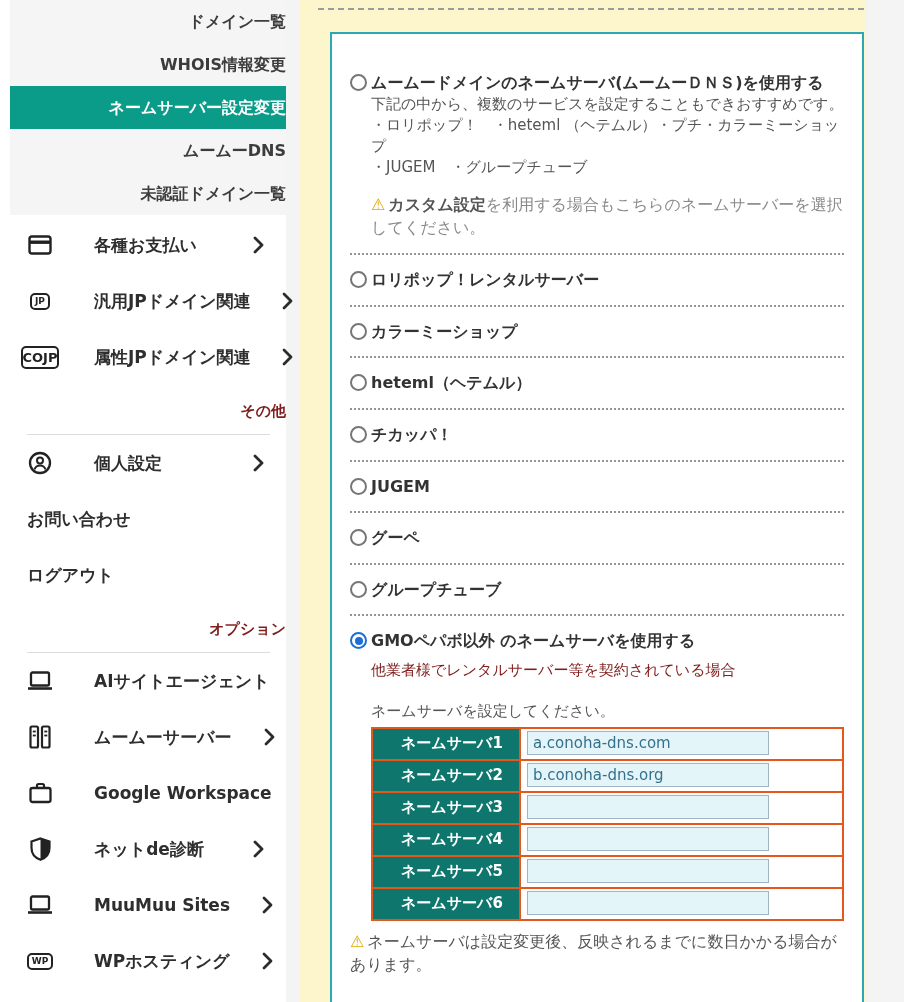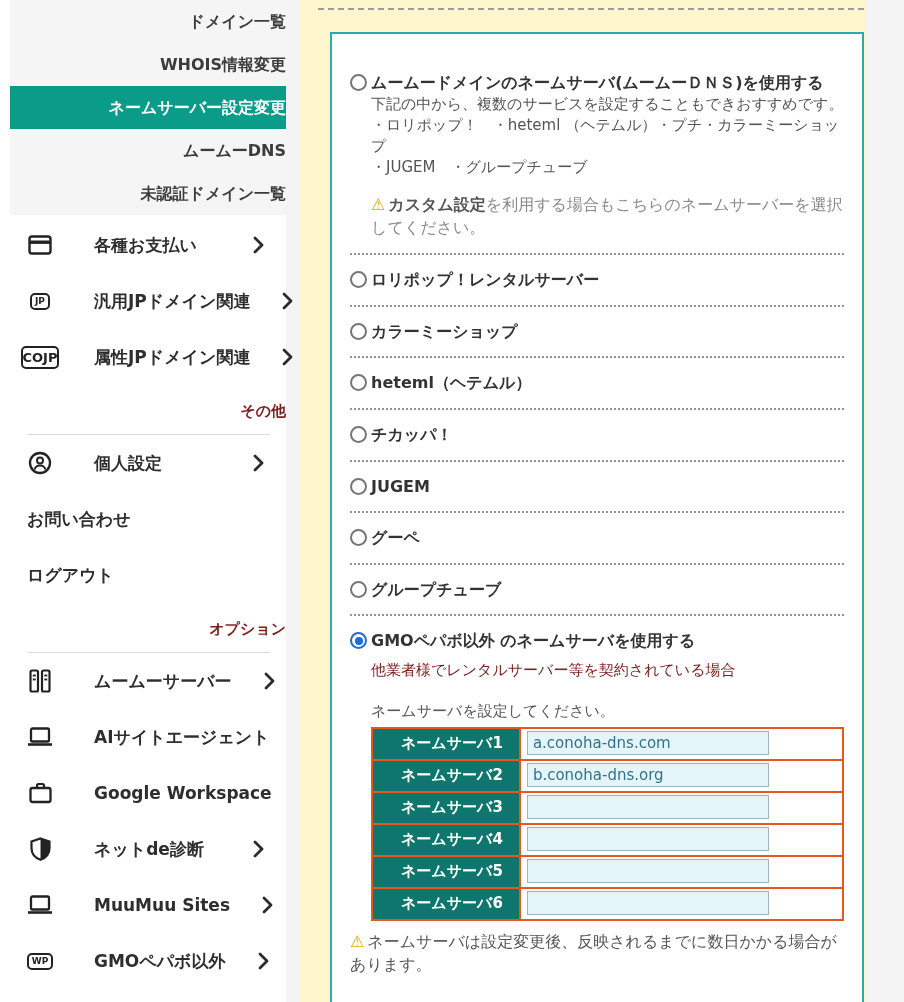--- a/index.html
+++ b/index.html
@@ -154,102 +154,102 @@
 
   <div class="nav-item">
     <span class="nav-label noicon">ログアウト</span>
   </div>
 
   <div class="nav-heading">オプション</div>
   <div class="nav-divider"></div>
 
   <div class="nav-item">
     <span class="nav-icon">
+      <svg class="ic" width="26" height="20" viewBox="0 0 26 20">
+          <rect x="4" y="1.5" width="18" height="13" rx="1.5" fill="none" stroke="#222" stroke-width="2.3"></rect>
+          <line x1="1" y1="17.5" x2="25" y2="17.5" stroke="#222" stroke-width="2.6"></line>
+        </svg>
+    </span>
+    <span class="nav-label">AIサイトエージェント</span>
+    <span class="nav-chevron">
+      <svg class="ic" width="11" height="18" viewBox="0 0 11 18">
+          <path d="M2 2 L9 9 L2 16" fill="none" stroke="#2b2b2b" stroke-width="2.8" stroke-linecap="round" stroke-linejoin="round"></path>
+        </svg>
+    </span>
+  </div>
+
+  <div class="nav-item">
+    <span class="nav-icon">
       <svg class="ic" width="22" height="24" viewBox="0 0 22 24">
           <rect x="1.5" y="1.5" width="7.5" height="21" rx="1.5" fill="none" stroke="#222" stroke-width="2.2"></rect>
           <rect x="13" y="1.5" width="7.5" height="21" rx="1.5" fill="none" stroke="#222" stroke-width="2.2"></rect>
           <line x1="3.8" y1="6.5" x2="6.8" y2="6.5" stroke="#222" stroke-width="1.8"></line>
           <line x1="15.3" y1="6.5" x2="18.3" y2="6.5" stroke="#222" stroke-width="1.8"></line>
           <line x1="3.8" y1="10.5" x2="6.8" y2="10.5" stroke="#222" stroke-width="1.8"></line>
           <line x1="15.3" y1="10.5" x2="18.3" y2="10.5" stroke="#222" stroke-width="1.8"></line>
         </svg>
     </span>
     <span class="nav-label">ムームーサーバー</span>
     <span class="nav-chevron">
       <svg class="ic" width="11" height="18" viewBox="0 0 11 18">
           <path d="M2 2 L9 9 L2 16" fill="none" stroke="#2b2b2b" stroke-width="2.8" stroke-linecap="round" stroke-linejoin="round"></path>
         </svg>
     </span>
   </div>
 
   <div class="nav-item">
     <span class="nav-icon">
+      <svg class="ic" width="23" height="22" viewBox="0 0 23 22">
+          <rect x="1.5" y="6" width="20" height="14" rx="2" fill="none" stroke="#222" stroke-width="2.3"></rect>
+          <path d="M8 6 V3.5 A1.5 1.5 0 0 1 9.5 2 H13.5 A1.5 1.5 0 0 1 15 3.5 V6" fill="none" stroke="#222" stroke-width="2.2"></path>
+        </svg>
+    </span>
+    <span class="nav-label">Google Workspace</span>
+    <span class="nav-chevron">
+      <svg class="ic" width="11" height="18" viewBox="0 0 11 18">
+          <path d="M2 2 L9 9 L2 16" fill="none" stroke="#2b2b2b" stroke-width="2.8" stroke-linecap="round" stroke-linejoin="round"></path>
+        </svg>
+    </span>
+  </div>
+
+  <div class="nav-item">
+    <span class="nav-icon">
+      <svg class="ic" width="21" height="24" viewBox="0 0 21 24">
+          <path d="M10.5 1.5 L19.5 4.5 V11 C19.5 17 15.5 21 10.5 22.8 C5.5 21 1.5 17 1.5 11 V4.5 Z" fill="none" stroke="#222" stroke-width="2.2"></path>
+          <path d="M10.5 1.5 L19.5 4.5 V11 C19.5 17 15.5 21 10.5 22.8 Z" fill="#222"></path>
+        </svg>
+    </span>
+    <span class="nav-label">ネットde診断</span>
+    <span class="nav-chevron">
+      <svg class="ic" width="11" height="18" viewBox="0 0 11 18">
+          <path d="M2 2 L9 9 L2 16" fill="none" stroke="#2b2b2b" stroke-width="2.8" stroke-linecap="round" stroke-linejoin="round"></path>
+        </svg>
+    </span>
+  </div>
+
+  <div class="nav-item">
+    <span class="nav-icon">
       <svg class="ic" width="26" height="20" viewBox="0 0 26 20">
           <rect x="4" y="1.5" width="18" height="13" rx="1.5" fill="none" stroke="#222" stroke-width="2.3"></rect>
           <line x1="1" y1="17.5" x2="25" y2="17.5" stroke="#222" stroke-width="2.6"></line>
         </svg>
     </span>
-    <span class="nav-label">AIサイトエージェント</span>
-    <span class="nav-chevron">
-      <svg class="ic" width="11" height="18" viewBox="0 0 11 18">
-          <path d="M2 2 L9 9 L2 16" fill="none" stroke="#2b2b2b" stroke-width="2.8" stroke-linecap="round" stroke-linejoin="round"></path>
-        </svg>
-    </span>
-  </div>
-
-  <div class="nav-item">
-    <span class="nav-icon">
-      <svg class="ic" width="23" height="22" viewBox="0 0 23 22">
-          <rect x="1.5" y="6" width="20" height="14" rx="2" fill="none" stroke="#222" stroke-width="2.3"></rect>
-          <path d="M8 6 V3.5 A1.5 1.5 0 0 1 9.5 2 H13.5 A1.5 1.5 0 0 1 15 3.5 V6" fill="none" stroke="#222" stroke-width="2.2"></path>
-        </svg>
-    </span>
-    <span class="nav-label">Google Workspace</span>
-    <span class="nav-chevron">
-      <svg class="ic" width="11" height="18" viewBox="0 0 11 18">
-          <path d="M2 2 L9 9 L2 16" fill="none" stroke="#2b2b2b" stroke-width="2.8" stroke-linecap="round" stroke-linejoin="round"></path>
-        </svg>
-    </span>
-  </div>
-
-  <div class="nav-item">
-    <span class="nav-icon">
-      <svg class="ic" width="21" height="24" viewBox="0 0 21 24">
-          <path d="M10.5 1.5 L19.5 4.5 V11 C19.5 17 15.5 21 10.5 22.8 C5.5 21 1.5 17 1.5 11 V4.5 Z" fill="none" stroke="#222" stroke-width="2.2"></path>
-          <path d="M10.5 1.5 L19.5 4.5 V11 C19.5 17 15.5 21 10.5 22.8 Z" fill="#222"></path>
-        </svg>
-    </span>
-    <span class="nav-label">ネットde診断</span>
-    <span class="nav-chevron">
-      <svg class="ic" width="11" height="18" viewBox="0 0 11 18">
-          <path d="M2 2 L9 9 L2 16" fill="none" stroke="#2b2b2b" stroke-width="2.8" stroke-linecap="round" stroke-linejoin="round"></path>
-        </svg>
-    </span>
-  </div>
-
-  <div class="nav-item">
-    <span class="nav-icon">
-      <svg class="ic" width="26" height="20" viewBox="0 0 26 20">
-          <rect x="4" y="1.5" width="18" height="13" rx="1.5" fill="none" stroke="#222" stroke-width="2.3"></rect>
-          <line x1="1" y1="17.5" x2="25" y2="17.5" stroke="#222" stroke-width="2.6"></line>
-        </svg>
-    </span>
     <span class="nav-label">MuuMuu Sites</span>
     <span class="nav-chevron">
       <svg class="ic" width="11" height="18" viewBox="0 0 11 18">
           <path d="M2 2 L9 9 L2 16" fill="none" stroke="#2b2b2b" stroke-width="2.8" stroke-linecap="round" stroke-linejoin="round"></path>
         </svg>
     </span>
   </div>
 
   <div class="nav-item">
     <span class="nav-icon">
         <span class="badge">WP</span>
       </span>
-    <span class="nav-label">GMOペパボ以外</span>
+    <span class="nav-label">WPホスティング</span>
     <span class="nav-chevron">
       <svg class="ic" width="11" height="18" viewBox="0 0 11 18">
           <path d="M2 2 L9 9 L2 16" fill="none" stroke="#2b2b2b" stroke-width="2.8" stroke-linecap="round" stroke-linejoin="round"></path>
         </svg>
     </span>
   </div>
 </div>
 
 <div class="main">
   <div class="dashed-top"></div>

